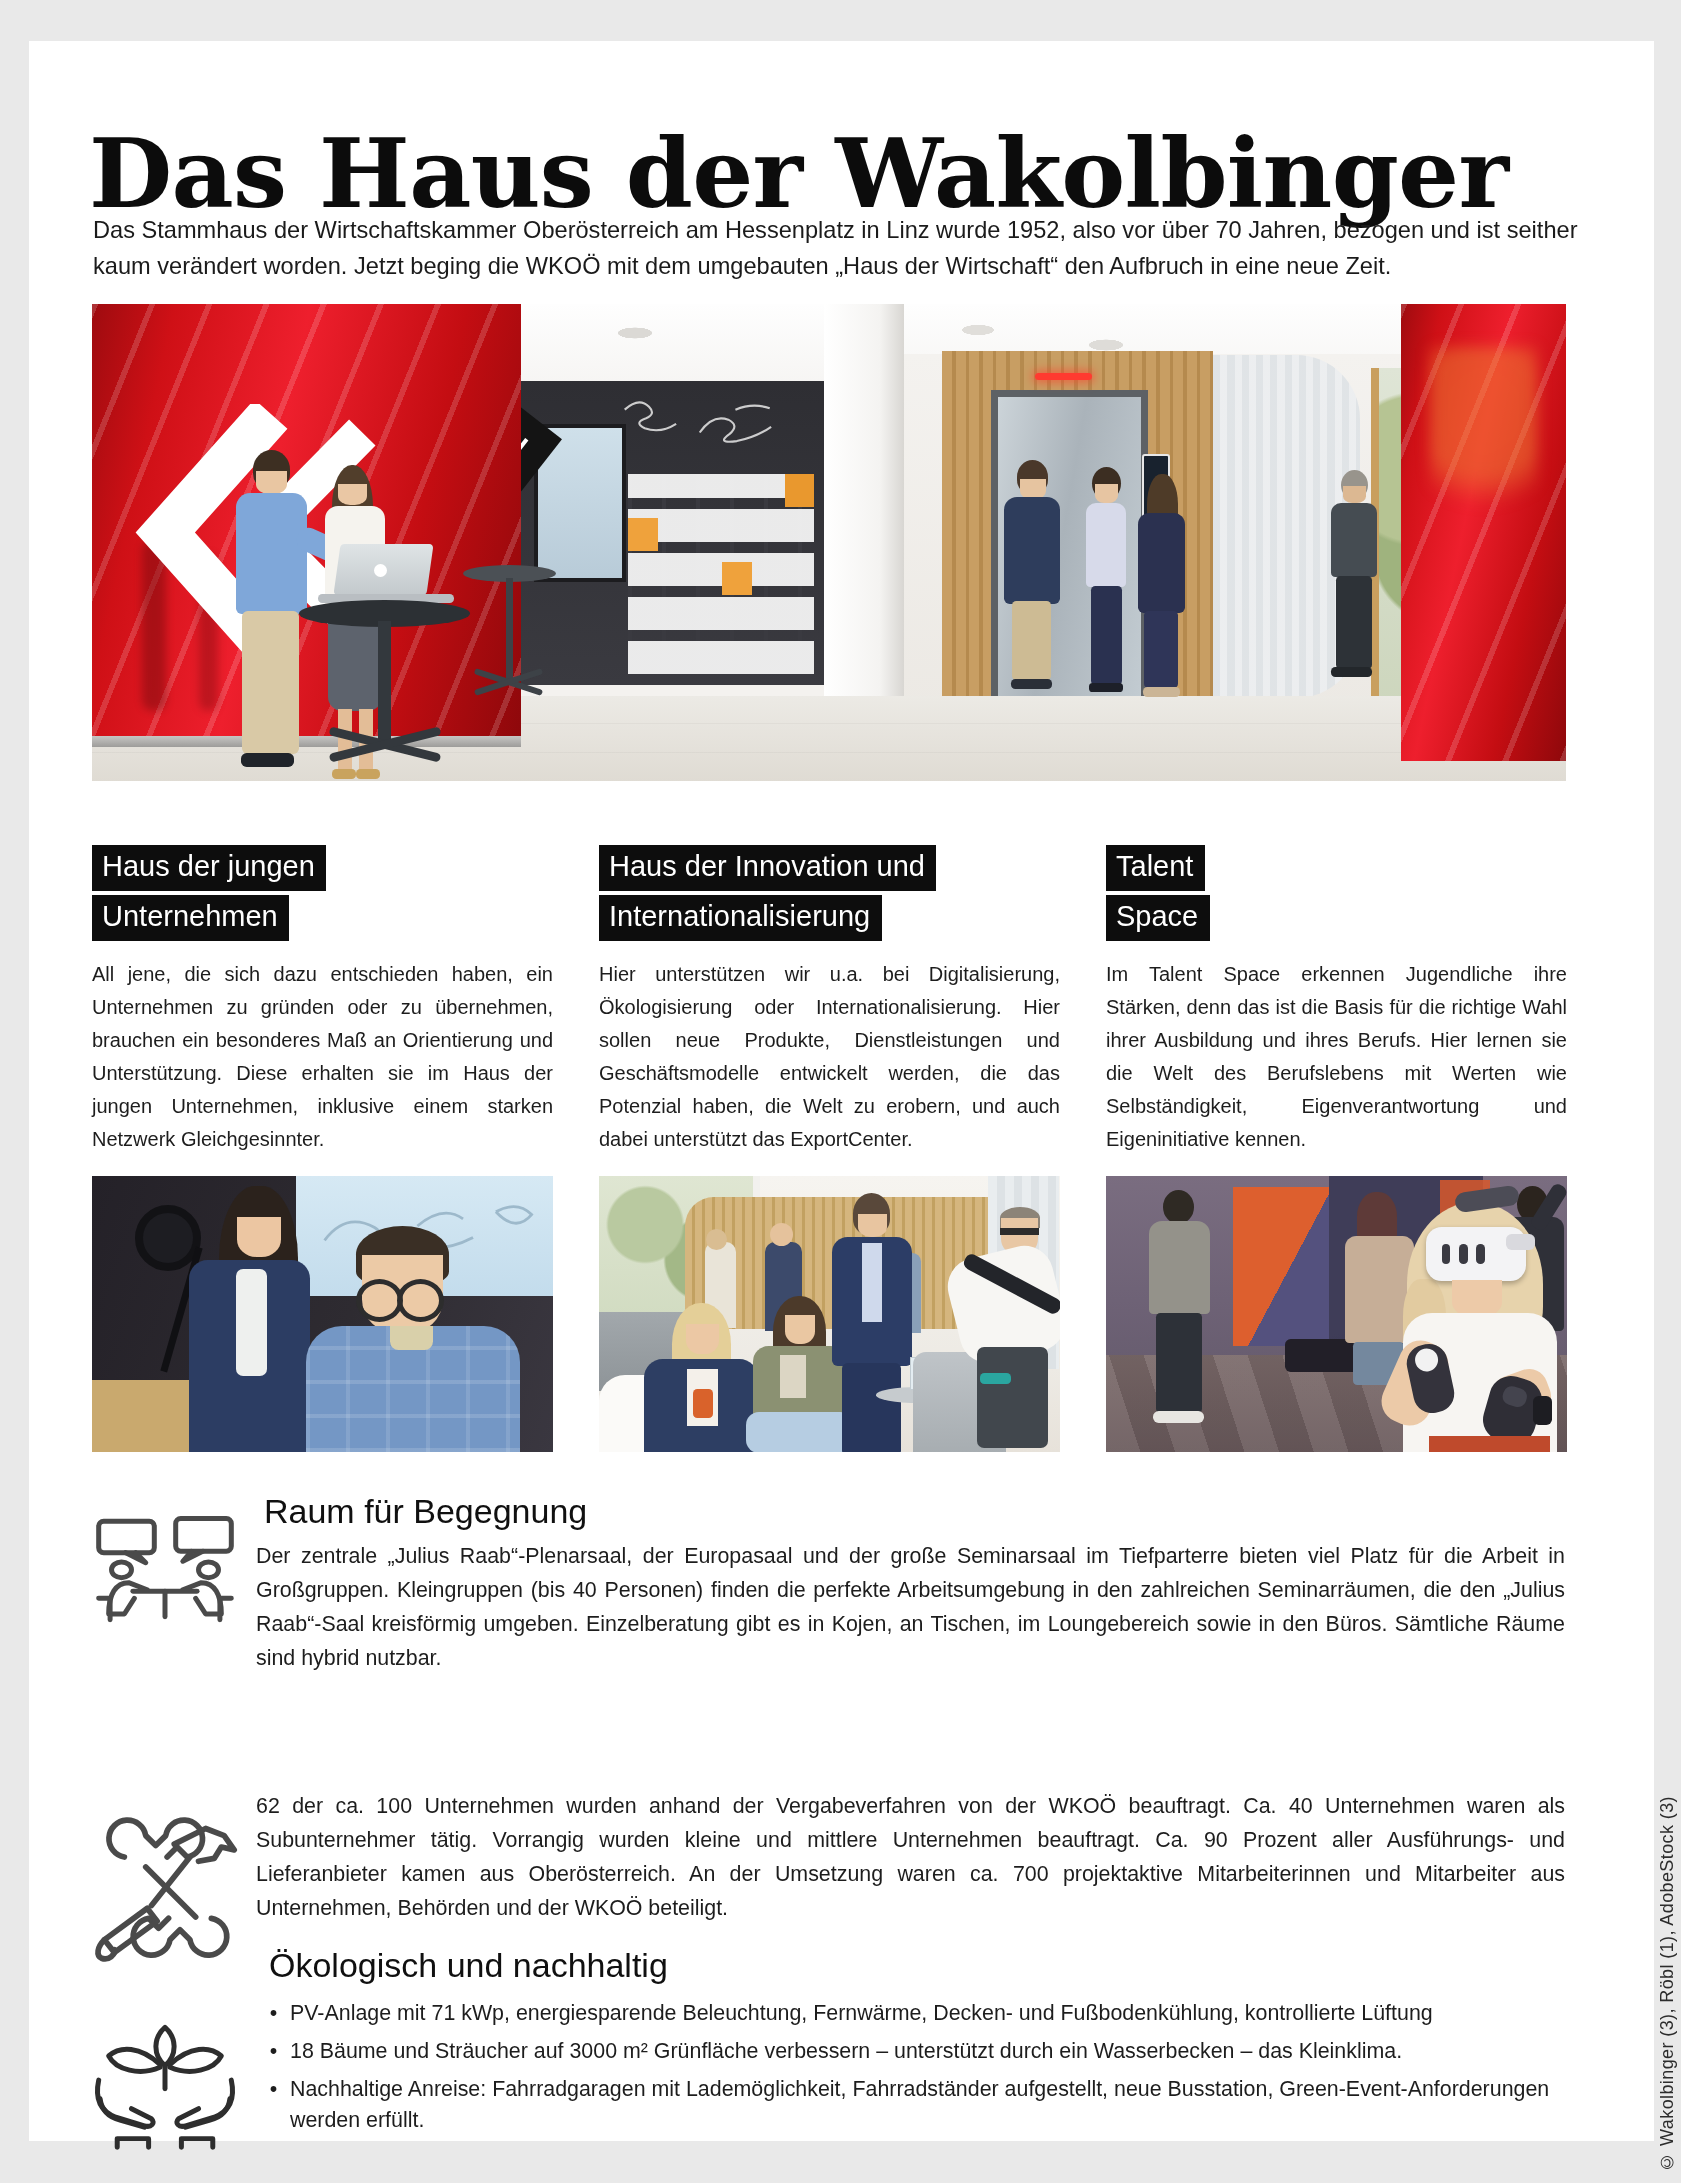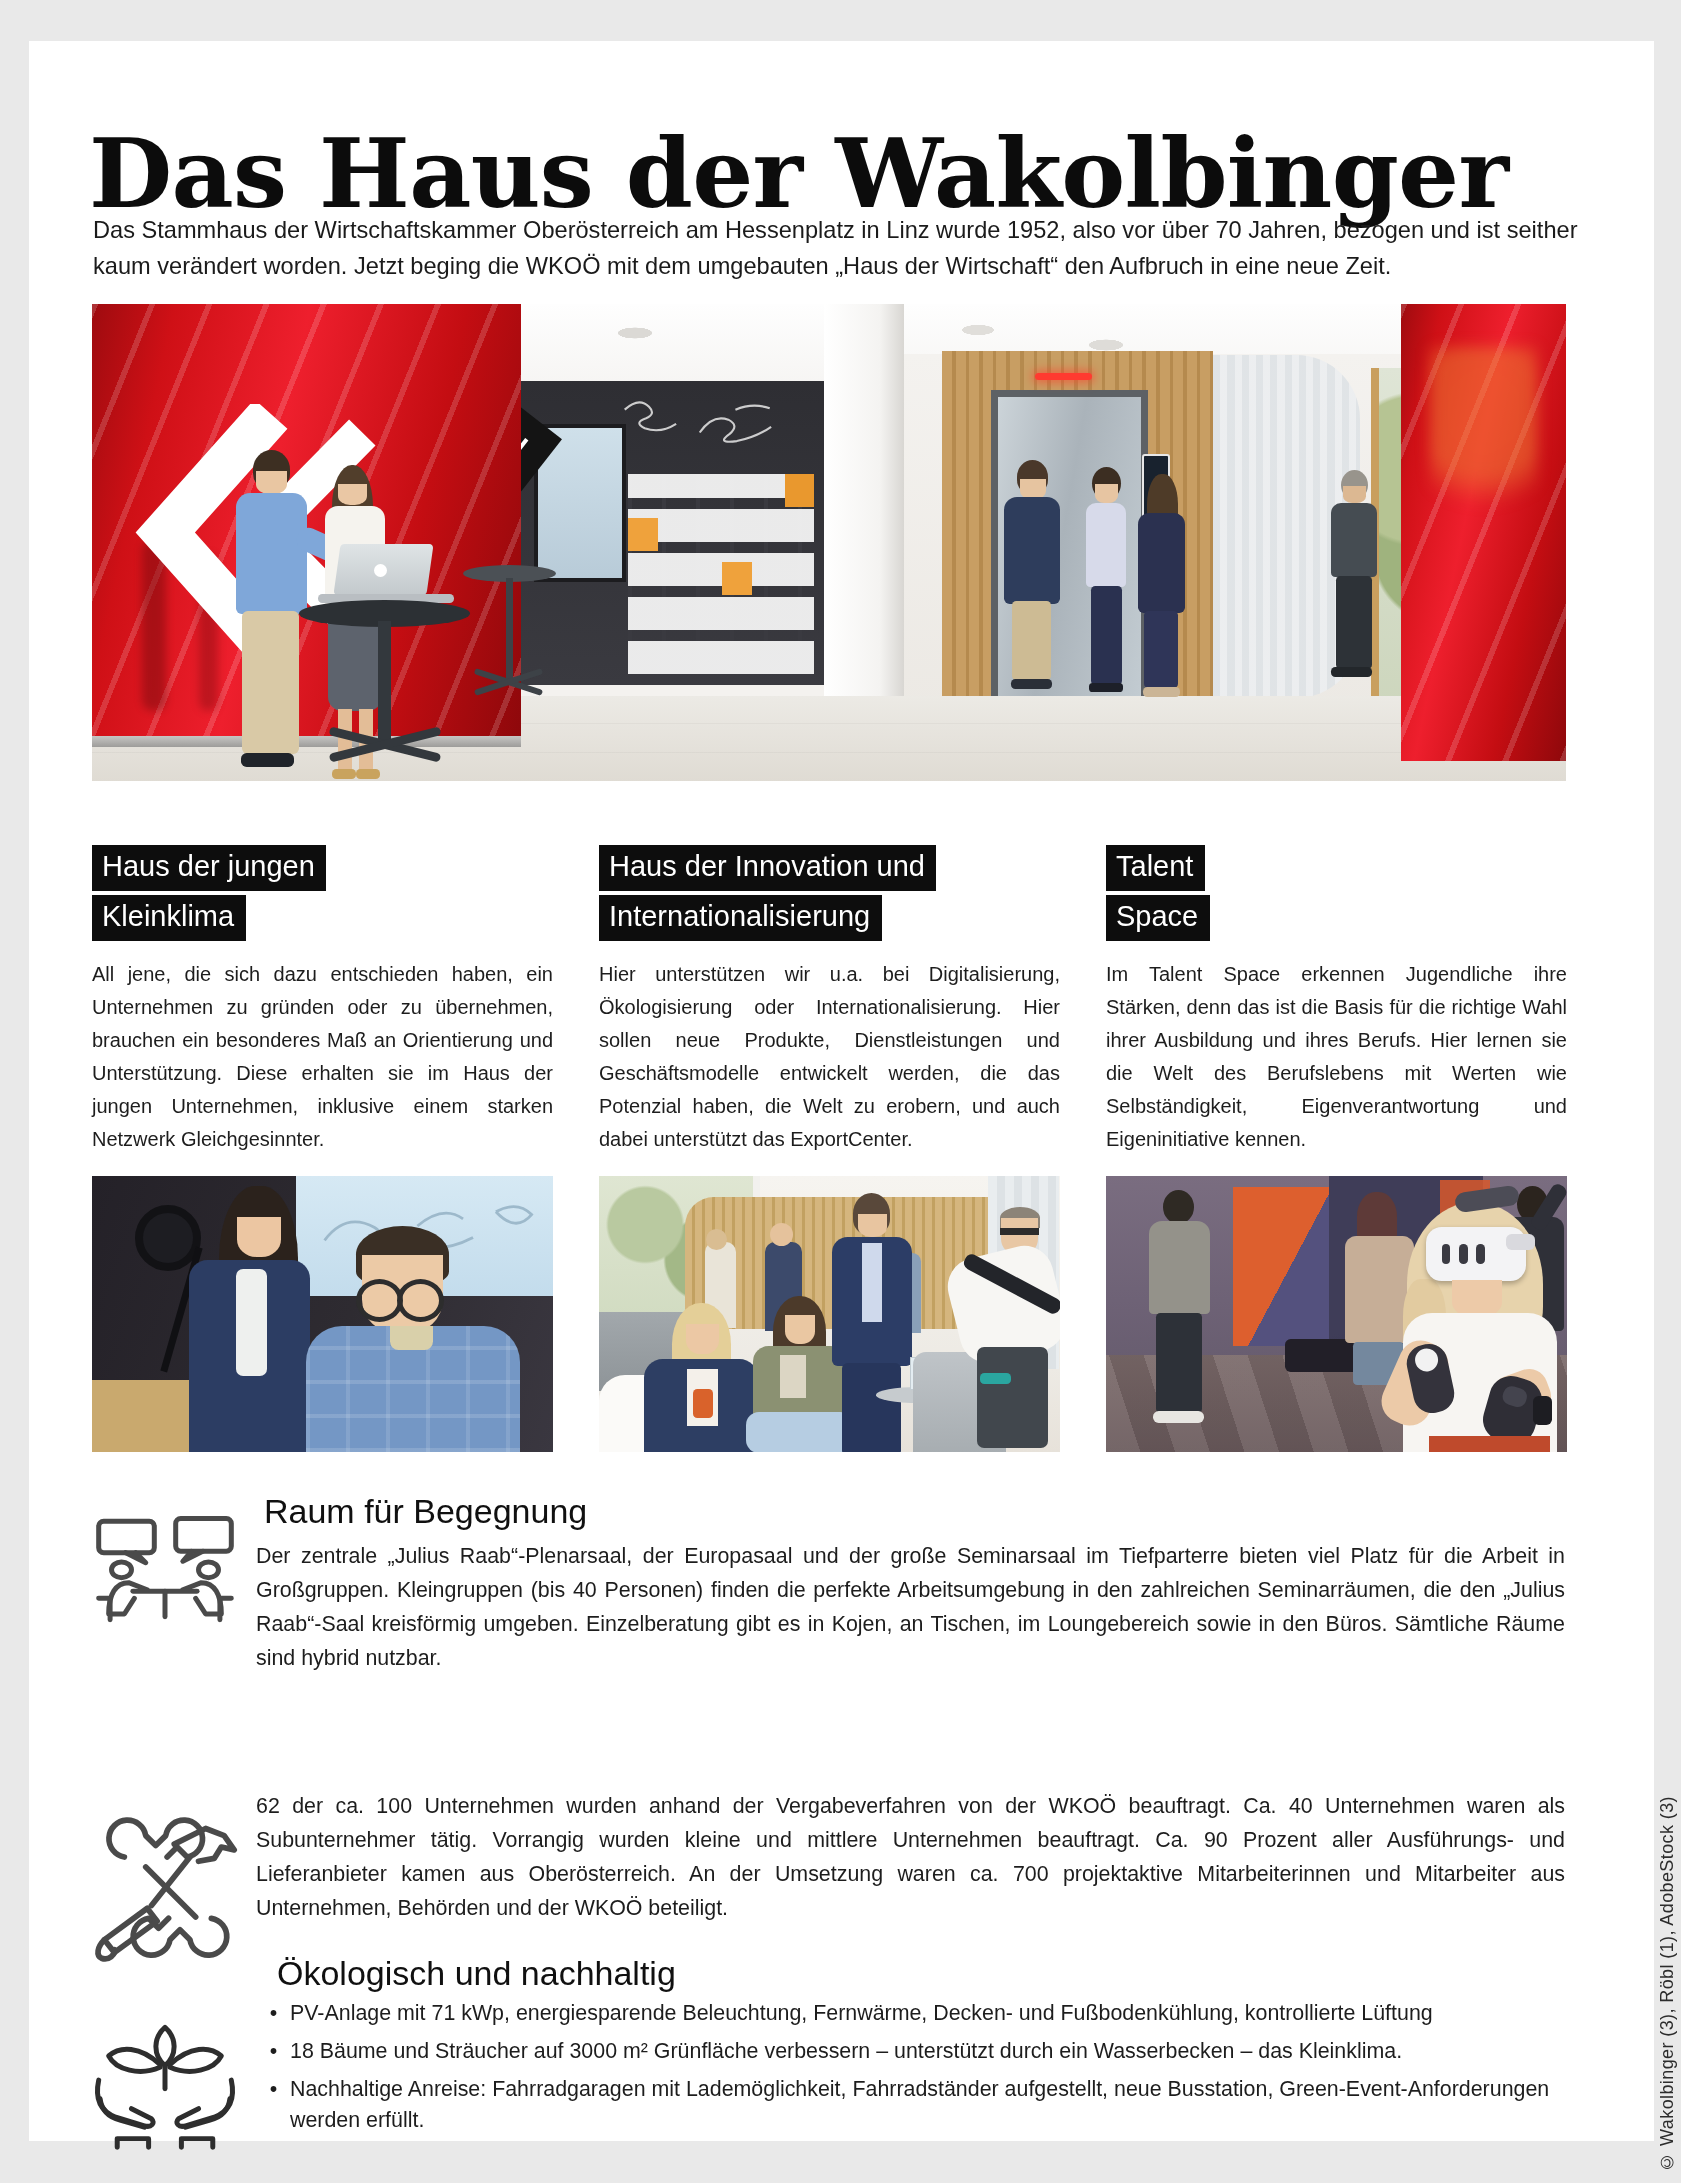--- a/index.html
+++ b/index.html
@@ -168,21 +168,21 @@
       <div class="s" style="left:43px;top:13px;width:7.1px;height:107px;background:#3d4247;"></div>
       <div class="s" style="left:10px;top:114px;width:71px;height:5.7px;background:#3d4247;border-radius:2.9px;transform:rotate(18deg);"></div>
       <div class="s" style="left:10px;top:114px;width:71px;height:5.7px;background:#3d4247;border-radius:2.9px;transform:rotate(-18deg);"></div>
     </div>
   </div>
 
   <div class="cols">
 
     <div class="col">
       <span class="lbl">Haus der jungen</span>
-      <span class="lbl">Kleinklima</span>
+      <span class="lbl">Unternehmen</span>
       <p class="colbody">All jene, die sich dazu entschieden haben, ein Unternehmen zu gründen oder zu übernehmen, brauchen ein besonderes Maß an Orientierung und Unterstützung. Diese erhalten sie im Haus der jungen Unternehmen, inklusive einem starken Netzwerk Gleichgesinnter.</p>
       <div class="colphoto" style="background:linear-gradient(110deg,#242128 0%,#2e2b31 55%,#3a3740 100%);">
         <div class="s" style="left:204px;top:0;width:257px;height:120px;background:linear-gradient(#d6e9f4,#c3dcec);">
           <svg width="257" height="120" viewBox="0 0 360 168">
             <path d="M40 90 q30 -40 70 -18 q20 12 -6 26 q-30 14 16 10 M170 70 q36 -30 64 -10 M170 100 q40 6 78 -14 M280 50 q30 -16 50 4 q-22 26 -50 -4" fill="none" stroke="#9db9cb" stroke-width="4"></path>
           </svg>
         </div>
         <div class="s" style="left:43px;top:29px;width:50px;height:50px;border:8.6px solid #121215;border-radius:50%;background:#1d1d22;"></div>
         <div class="s" style="left:86px;top:69px;width:7.1px;height:129px;background:#101013;transform:rotate(16deg);"></div>
         <div class="s" style="left:0;top:204px;width:129px;height:72px;background:#c9a96e;border-radius:0 29px 0 0;"></div>
@@ -360,21 +360,21 @@
         <path d="M122 62 c28 -26 56 -26 72 -12 c-10 20 -44 28 -72 16"></path>
         <line x1="115" y1="66" x2="115" y2="96"></line>
         <path d="M22 84 c-6 28 4 44 24 52 l40 12 c10 3 16 -4 10 -10 l-28 -14"></path>
         <path d="M24 110 c2 16 12 26 28 30 l34 10"></path>
         <path d="M208 84 c6 28 -4 44 -24 52 l-40 12 c-10 3 -16 -4 -10 -10 l28 -14"></path>
         <path d="M206 110 c-2 16 -12 26 -28 30 l-34 10"></path>
         <path d="M48 178 v-12 h44 v12"></path>
         <path d="M138 178 v-12 h44 v12"></path>
       </g>
     </svg>
-    <h2 class="sec-title" style="top:443px;margin:13px;">Ökologisch und nachhaltig</h2>
+    <h2 class="sec-title" style="top:443px;margin:5px;">Ökologisch und nachhaltig</h2>
     <ul class="eco" style="position:absolute;left:181px;top:500px;width:1309px;">
       <li>PV-Anlage mit 71 kWp, energiesparende Beleuchtung, Fernwärme, Decken- und Fußbodenkühlung, kontrollierte Lüftung</li>
       <li>18 Bäume und Sträucher auf 3000 m² Grünfläche verbessern – unterstützt durch ein Wasserbecken – das Kleinklima.</li>
       <li>Nachhaltige Anreise: Fahrradgaragen mit Lademöglichkeit, Fahrradständer aufgestellt, neue Busstation, Green-Event-Anforderungen werden erfüllt.</li>
     </ul>
   </div>
 </div>
 
 <div class="credit">© Wakolbinger (3), Röbl (1), AdobeStock (3)</div>
 

